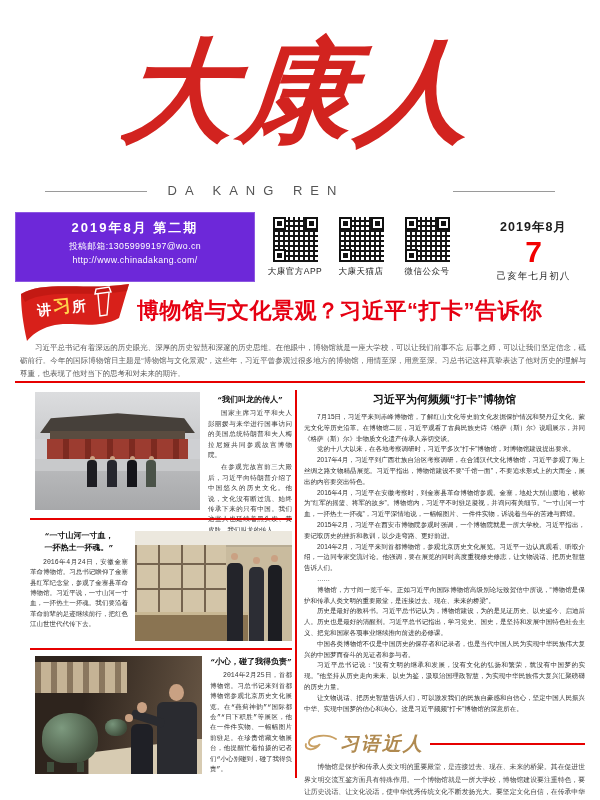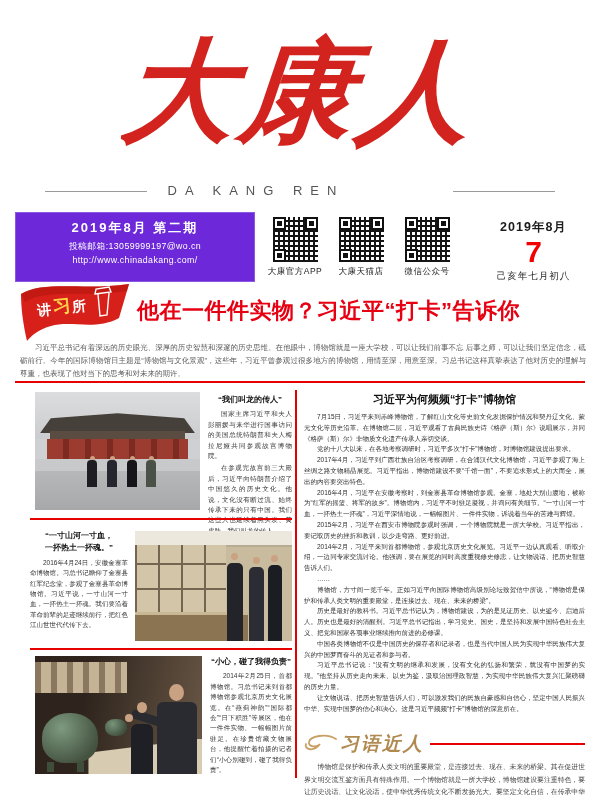--- a/index.html
+++ b/index.html
@@ -38,21 +38,21 @@
   .banner{position:absolute;top:284px;left:15px;width:570px;height:58px;}
   .flag-wrap{position:absolute;left:0;top:-6px;width:120px;height:66px;}
   .headline{position:absolute;left:122px;top:12px;font-size:22px;font-weight:bold;
             color:#e60012;white-space:nowrap;letter-spacing:.5px;}
   
   .intro{position:absolute;top:341px;left:20px;width:566px;font-size:7.5px;
          line-height:13px;color:#5a5a5a;text-align:justify;text-indent:2em;margin:0;}
   .rule-top{position:absolute;top:381px;left:15px;width:570px;height:2px;background:#e60000;}
   
   .v-rule{position:absolute;top:390px;left:295px;width:2px;height:388px;background:#e60000;}
-  .left-col{position:absolute;top:390px;left:30px;width:262px;height:390px;}
+  .left-col{position:absolute;top:390px;left:30px;width:262px;height:390px;font-family:Liberation Mono, monospace;}
   .col-rule{position:absolute;left:0;width:262px;height:2px;background:#e60000;}
   .story-title{font-size:8px;font-weight:bold;color:#111;text-align:center;
                line-height:1.55;white-space:pre-line;margin:0 0 3px 0;}
   .story-body{font-size:6.5px;line-height:10.4px;color:#333;text-align:justify;
               text-indent:2em;margin:0 0 2px 0;}
   .photo{position:absolute;overflow:hidden;}
   .photo span{position:absolute;display:block;}
   
   .s1-photo{left:5px;top:2px;width:165px;height:118px;background:#cfd0d3;}
   .s1-text{position:absolute;left:178px;top:4px;width:84px;}
@@ -169,21 +169,21 @@
         <text x="22" y="34" font-size="14" font-weight="bold" fill="#ffffff">讲</text>
         <text x="38" y="33" font-size="18" font-weight="bold" fill="#ffd24a">习</text>
         <text x="57" y="34" font-size="14" font-weight="bold" fill="#ffffff">所</text>
       </g>
       <g stroke="#ffffff" stroke-width="1.4" fill="none">
         <path d="M80,16 L96,14 L94,9 L81,11 Z"></path>
         <path d="M83,16 L85,38 L92,37 L94,15"></path>
       </g>
     </svg>
   </div>
-  <div class="headline">他在一件件实物？习近平“打卡”告诉你</div>
+  <div class="headline">博物馆与文化景观？习近平“打卡”告诉你</div>
 </div>
 
 <p class="intro">习近平总书记有着深远的历史眼光、深厚的历史智慧和深邃的历史思维。在他眼中，博物馆就是一座大学校，可以让我们前事不忘 后事之师，可以让我们坚定信念，砥砺前行。今年的国际博物馆日主题是“博物馆与文化景观”，这些年，习近平曾参观过很多地方的博物馆，用情至深，用意至深。习总书记这样真挚表达了他对历史的理解与尊重，也表现了他对当下的思考和对未来的期许。</p>
 <div class="rule-top"></div>
 
 <div class="left-col">
 
   <div class="photo s1-photo">
     <span class="fc-sky"></span>
     <span class="fc-roof"></span>

